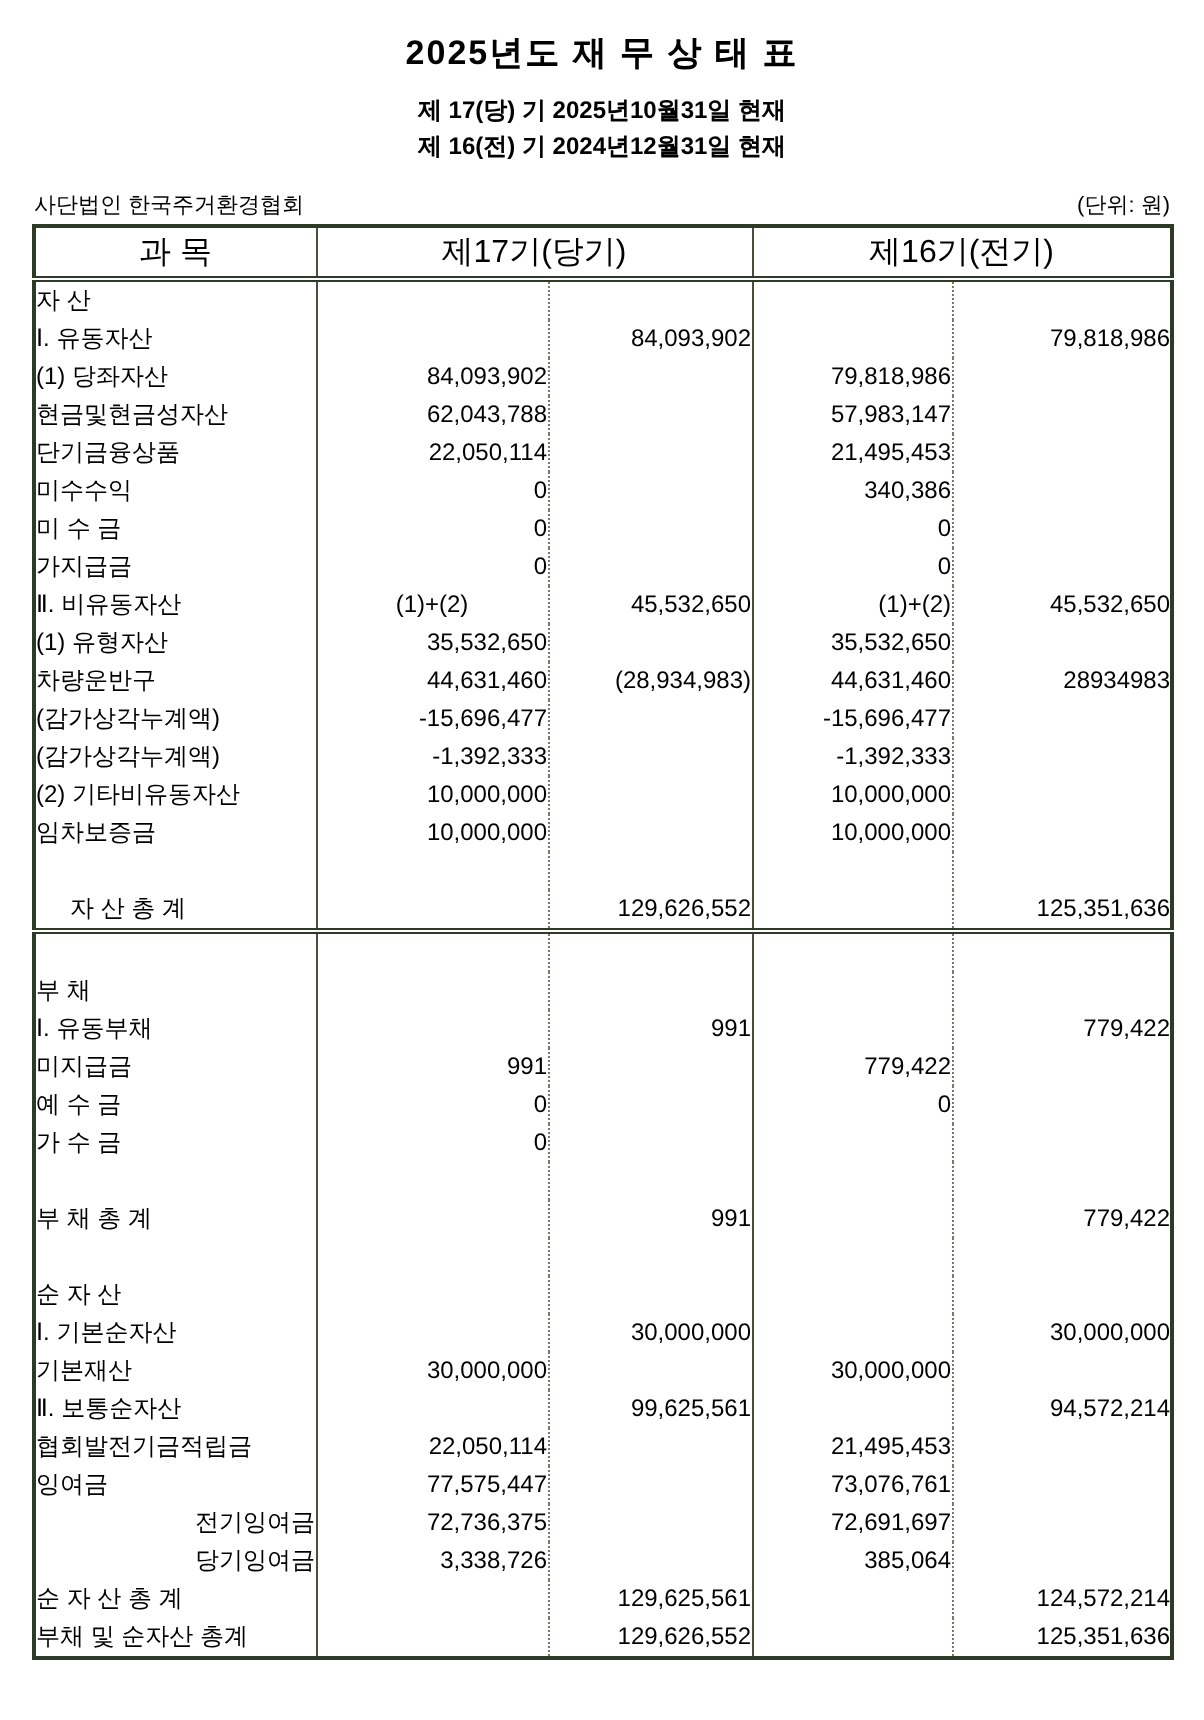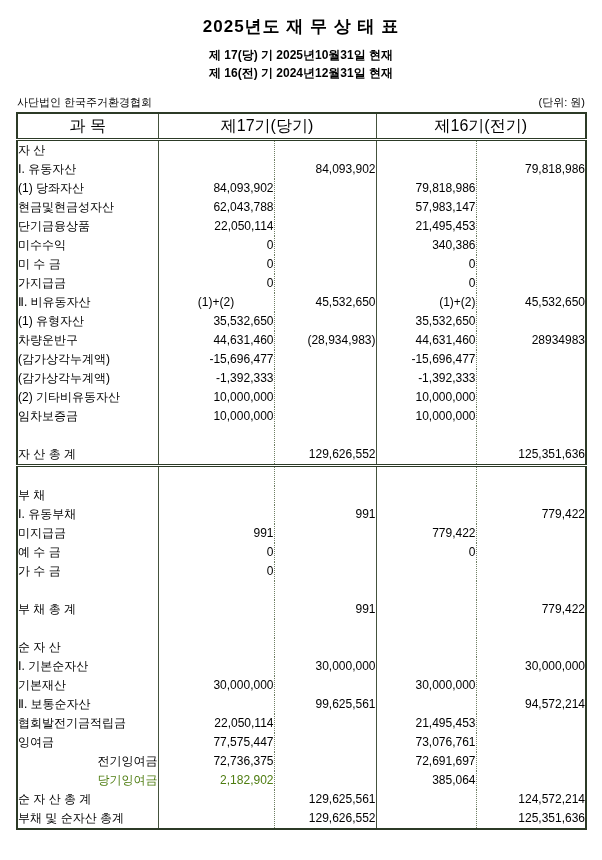--- a/index.html
+++ b/index.html
@@ -60,22 +60,22 @@
   .dot-r   { border-right: 1px dotted #6f7f63; }
   .c-label { padding-left: 4px; }
   .ind0 { padding-left: 4px; }
   .ind1 { padding-left: 9px; }
   .ind2 { padding-left: 16px; }
   .ind3 { padding-left: 28px; }
   .ind4 { padding-left: 44px; text-align: right; }
   .c-num { text-align: right; padding-right: 4px; }
   .c-num.center { text-align: center; padding-right: 0; }
   .b    { font-weight: normal; }
-  .blue { color: #4d7c0f; }
-  tr.sep-double td { border-bottom: 3px double #2c3a26; }
+  .blue { color: #000000; }
+  tr.sep-double td { border-bottom: 3px double #2c3a26; padding-left: 17px; }
 </style>
 </head>
 <body>
 
 <div class="doc">
   <div class="title">2025년도 재 무 상 태 표</div>
   <div class="pline">제 17(당) 기 2025년10월31일 현재</div>
   <div class="pline">제 16(전) 기 2024년12월31일 현재</div>
 
   <div class="meta">
@@ -325,21 +325,21 @@
         </tr>
         <tr>
           <td class="c-label solid-r ind4">전기잉여금</td>
           <td class="c-num dot-r">72,736,375</td>
           <td class="c-num solid-r"></td>
           <td class="c-num dot-r">72,691,697</td>
           <td class="c-num "></td>
         </tr>
         <tr>
           <td class="c-label solid-r ind4 b blue">당기잉여금</td>
-          <td class="c-num dot-r b blue">2,182,902</td>
+          <td class="c-num dot-r b blue">3,338,726</td>
           <td class="c-num solid-r"></td>
           <td class="c-num dot-r">385,064</td>
           <td class="c-num "></td>
         </tr>
         <tr>
           <td class="c-label solid-r ind0 b">순 자 산 총 계</td>
           <td class="c-num dot-r"></td>
           <td class="c-num solid-r b">129,625,561</td>
           <td class="c-num dot-r"></td>
           <td class="c-num  b">124,572,214</td>

